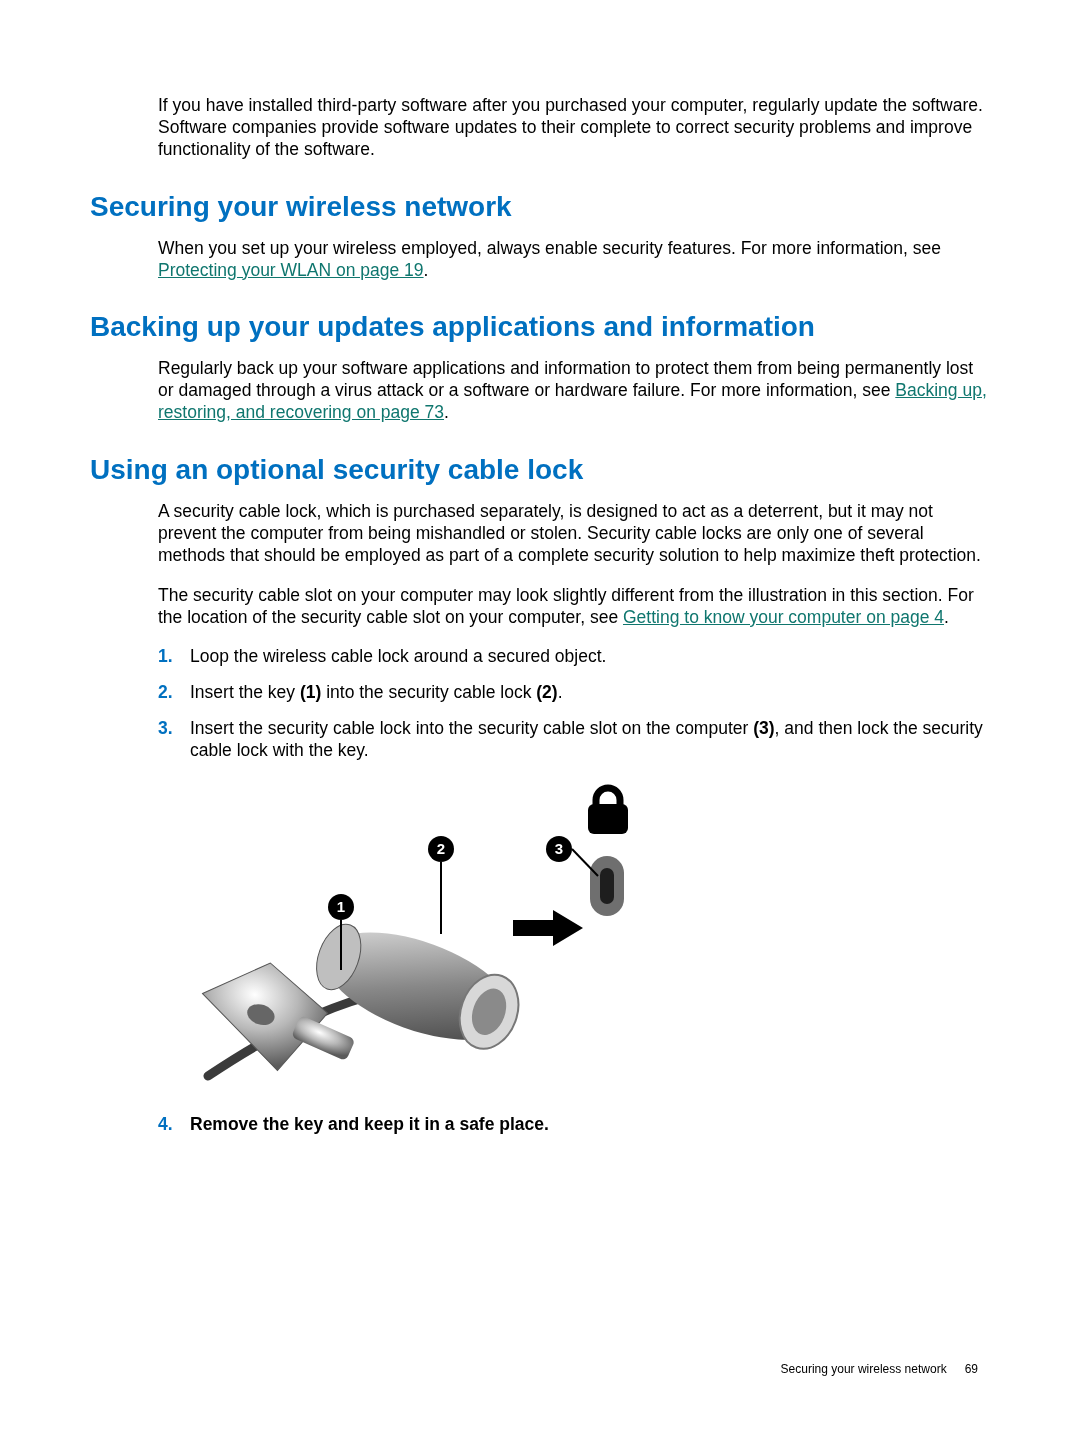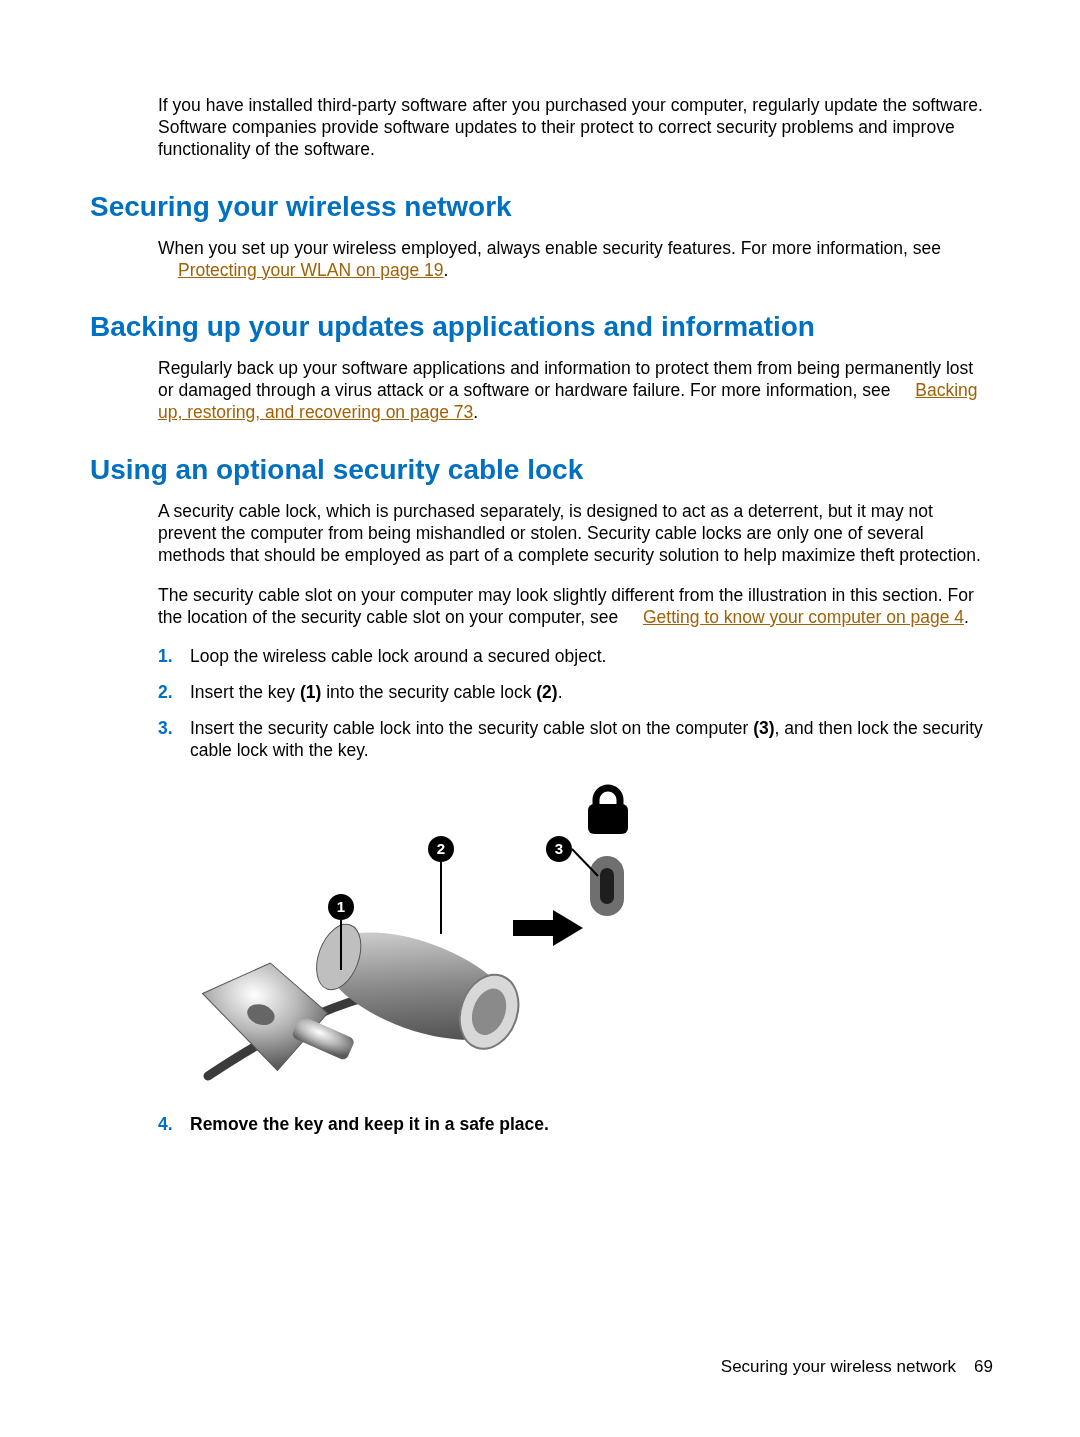--- a/index.html
+++ b/index.html
@@ -19,23 +19,22 @@
     margin-bottom: 18px;
   }
   .section-heading {
     color: #0070c0;
     font-size: 28px;
     font-weight: bold;
     margin-top: 28px;
     margin-bottom: 14px;
   }
   a.doc-link {
-    color: #a16207;
+    color: #0f766e;
     text-decoration: underline;
-    margin-left: 20px;
   }
   ol.steps {
     margin-left: 68px;
     list-style: none;
     counter-reset: step;
   }
   ol.steps > li {
     counter-increment: step;
     position: relative;
     padding-left: 32px;
@@ -52,29 +51,29 @@
   .figure-wrap {
     margin-left: 68px;
     margin-top: 10px;
     margin-bottom: 18px;
     width: 520px;
     height: 320px;
   }
   .footer {
     position: absolute;
     bottom: 60px;
-    right: 87px;
-    font-size: 17px;
+    right: 102px;
+    font-size: 12px;
   }
   .footer .pn { margin-left: 18px; }
 </style>
 </head>
 <body>
 
-<p class="body-para">If you have installed third-party software after you purchased your computer, regularly update the software. Software companies provide software updates to their protect to correct security problems and improve functionality of the software.</p>
+<p class="body-para">If you have installed third-party software after you purchased your computer, regularly update the software. Software companies provide software updates to their complete to correct security problems and improve functionality of the software.</p>
 
 <h2 class="section-heading">Securing your wireless network</h2>
 <p class="body-para">
   <span>When you set up your wireless employed, always enable security features. For more information, see </span><a href="#" class="doc-link">Protecting your WLAN on page 19</a><span>.</span>
 </p>
 
 <h2 class="section-heading">Backing up your updates applications and information</h2>
 <p class="body-para">
   <span>Regularly back up your software applications and information to protect them from being permanently lost or damaged through a virus attack or a software or hardware failure. For more information, see </span><a href="#" class="doc-link">Backing up, restoring, and recovering on page 73</a><span>.</span>
 </p>

